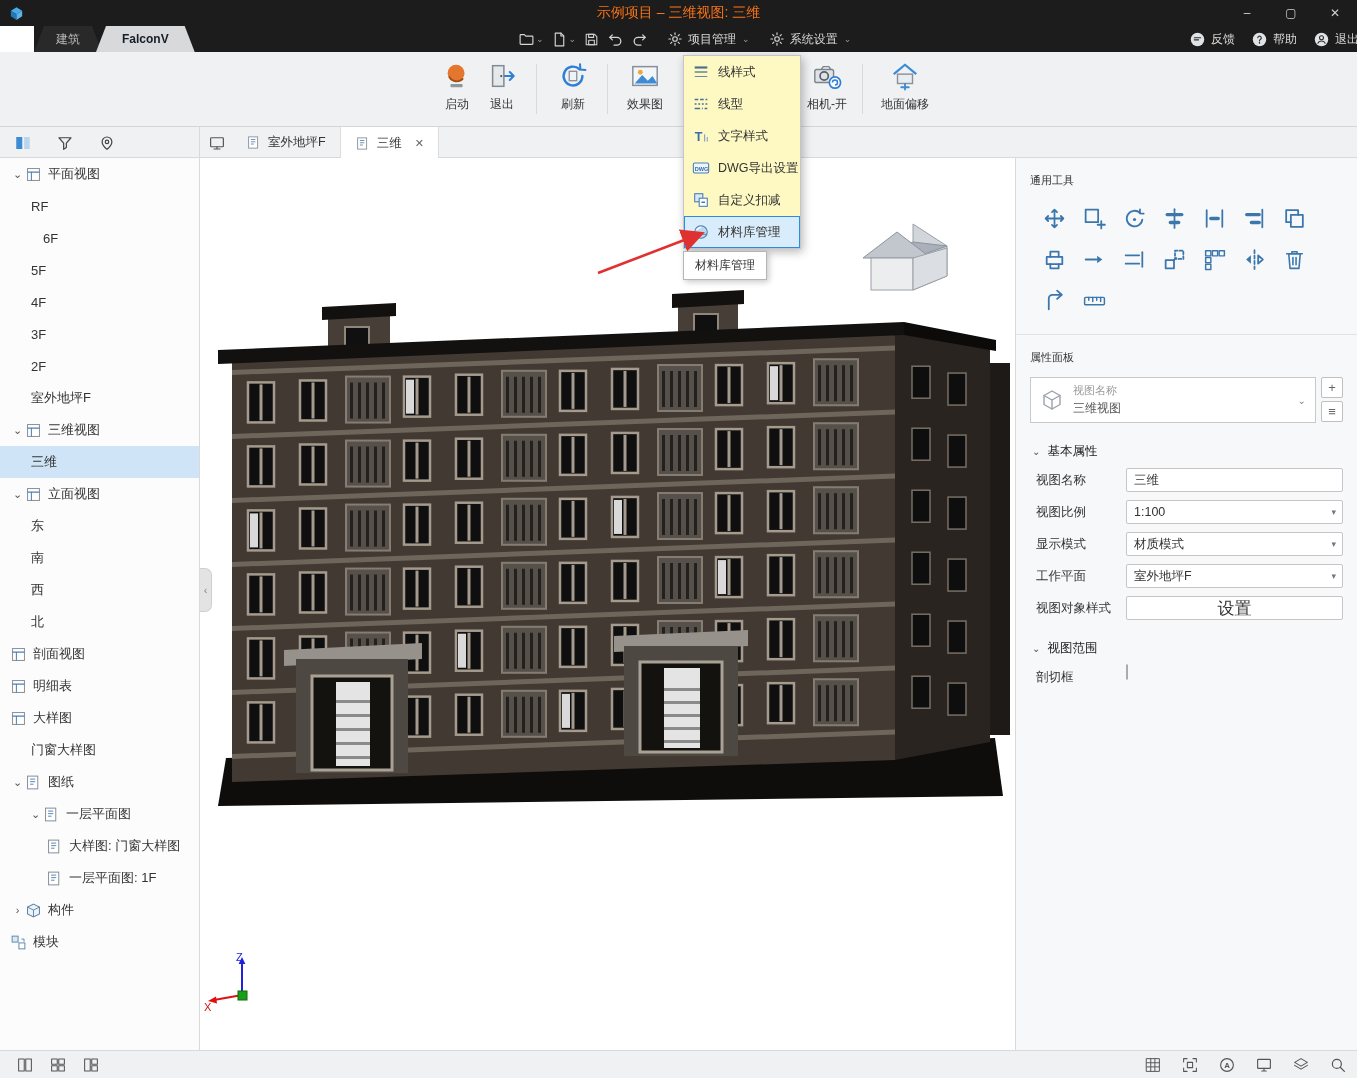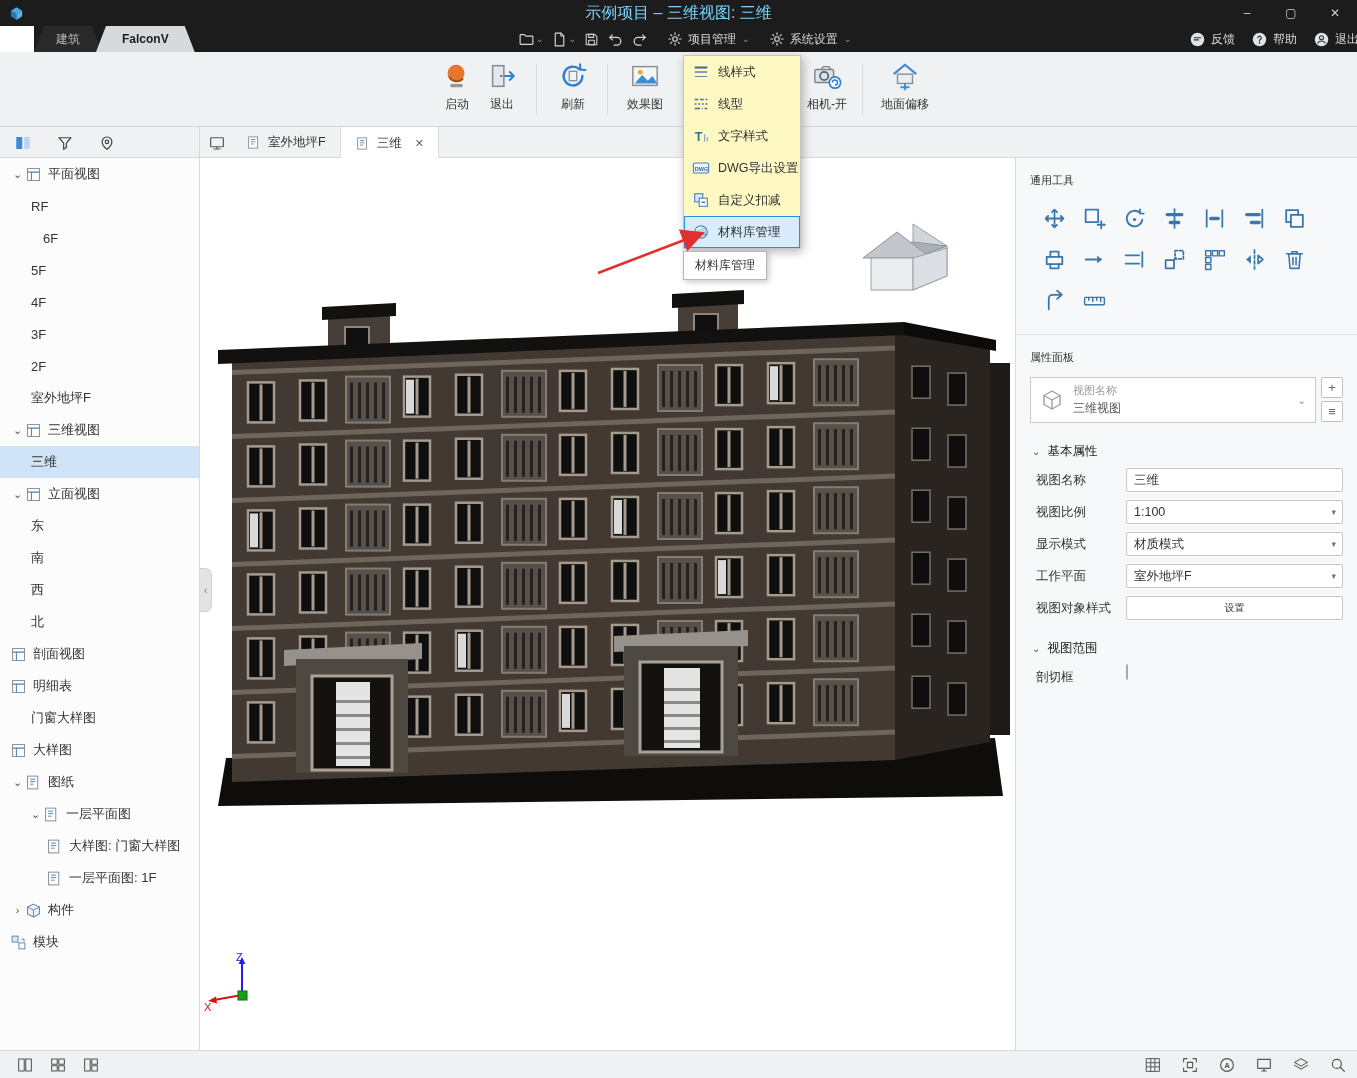--- a/index.html
+++ b/index.html
@@ -2,21 +2,21 @@
 <html style="--accent: #2f7fd6; --titlebar: #1c1c1c; --selbg: #cfe4f7; --menuhl: #d8ecfb; --menuhlb: #2b8ce6;"><head>
 <meta charset="utf-8">
 <style>
   *{margin:0;padding:0;box-sizing:border-box;font-family:"Liberation Sans","DejaVu Sans",sans-serif;}
   html,body{width:1357px;height:1078px;overflow:hidden;background:#fff;}
   .app{position:relative;width:1357px;height:1078px;}
 
   
   .titlebar{position:absolute;left:0;top:0;width:100%;height:26px;background:var(--titlebar,#1c1c1c);display:flex;align-items:center;z-index:20;}
   .titlebar .logo{margin-left:8px;width:17px;height:17px;display:flex;}
-  .titlebar .title{position:absolute;left:50%;transform:translateX(-50%);font-size:16px;color:#7dd3fc;white-space:nowrap;}
+  .titlebar .title{position:absolute;left:50%;transform:translateX(-50%);font-size:14px;color:#f97316;white-space:nowrap;}
   .winbtns{position:absolute;right:0;top:0;height:26px;display:flex;}
   .winbtn{width:44px;height:26px;display:flex;align-items:center;justify-content:center;font-size:12px;color:#cfcfcf;cursor:default;}
 
   
   .menubar{position:absolute;left:0;top:26px;width:100%;height:26px;background:var(--titlebar,#1c1c1c);color:#d8d8d8;font-size:12px;z-index:20;margin-left:34px;}
   .mtabs{position:absolute;left:0;top:0;height:26px;display:flex;}
   .mtab{height:26px;line-height:26px;padding:0 22px;color:#b8b8b8;background:#292929;clip-path:polygon(10px 0,calc(100% - 10px) 0,100% 100%,0 100%);}
   .mtab.active{background:#d7d9db;color:#141e28;font-weight:bold;padding:0 26px;margin-left:-6px;}
   .mcenter{position:absolute;left:484px;top:0;height:26px;display:flex;align-items:center;gap:7px;}
   .mbtn{display:flex;align-items:center;color:#d5d5d5;}
@@ -77,21 +77,21 @@
   .sel-side{position:absolute;right:0;top:0;display:flex;flex-direction:column;gap:3px;}
   .sbtn{width:22px;height:21px;background:#fff;border:1px solid #bfbfbf;border-radius:2px;display:flex;align-items:center;justify-content:center;font-size:13px;color:#666;line-height:1;}
   .section-h{display:flex;align-items:center;gap:7px;margin:20px 0 4px 16px;color:#222;}
   .section-h .schev{font-size:10px;color:#555;}
   .frow{display:flex;align-items:center;margin:8px 14px 0 20px;height:24px;}
   .flabel{width:90px;font-size:12.5px;color:#333;flex:none;}
   .fctl{flex:1;height:24px;position:relative;}
   .fin{width:100%;height:24px;border:1px solid #c6c6c6;background:#fff;padding:0 7px;font-size:12.5px;color:#333;border-radius:2px;}
   .fsel{width:100%;height:24px;border:1px solid #c6c6c6;background:#fff;padding:0 7px;font-size:12.5px;color:#333;border-radius:2px;display:flex;align-items:center;}
   .fsel .fchev{position:absolute;right:7px;font-size:9px;color:#777;}
-  .fbtnc{width:100%;height:24px;border:1px solid #c6c6c6;background:#fff;font-size:10px;color:#333;border-radius:2px;display:flex;align-items:center;justify-content:center;}
+  .fbtnc{width:100%;height:24px;border:1px solid #c6c6c6;background:#fff;font-size:17px;color:#333;border-radius:2px;display:flex;align-items:center;justify-content:center;}
   .cbx{width:16px;height:16px;border:1px solid #ababab;background:#fff;border-radius:2px;}
 
   
   .statusbar{position:absolute;left:0;top:1050px;width:100%;height:28px;background:#f0f1f2;border-top:1px solid #d9d9d9;}
   .sb-left{position:absolute;left:16px;top:0;height:28px;display:flex;gap:15px;align-items:center;}
   .sb-right{position:absolute;right:10px;top:0;height:28px;display:flex;gap:19px;align-items:center;}
   .sbicon{width:18px;height:18px;display:flex;color:#555;}
 
   
   .dropdown{position:absolute;left:683px;top:55px;width:118px;background:#fef9c3;border:1px solid #c6c6c6;box-shadow:2px 3px 9px rgba(0,0,0,.28);z-index:50;}
@@ -424,31 +424,31 @@
         </div>
         <div class="trow" style="padding-left: 10px;">
           <span class="ticon">
             <svg viewBox="0 0 20 20">
               <rect x="3" y="3" width="14" height="14" fill="#fff" stroke="#8a9099" stroke-width="1.2"></rect>
               <path d="M3 7.2h14M7.5 7.2V17" stroke="#4a7fb5" stroke-width="1.2"></path>
             </svg>
           </span>
           <span class="tlabel">明细表</span>
         </div>
-        <div class="trow" style="padding-left: 28px;">
-          <span class="tlabel">门窗大样图</span>
-        </div>
         <div class="trow" style="padding-left: 10px;">
           <span class="ticon">
             <svg viewBox="0 0 20 20">
               <rect x="3" y="3" width="14" height="14" fill="#fff" stroke="#8a9099" stroke-width="1.2"></rect>
               <path d="M3 7.2h14M7.5 7.2V17" stroke="#4a7fb5" stroke-width="1.2"></path>
             </svg>
           </span>
           <span class="tlabel">大样图</span>
+        </div>
+        <div class="trow" style="padding-left: 28px;">
+          <span class="tlabel">门窗大样图</span>
         </div>
         <div class="trow" style="padding-left: 10px;">
           <span class="tchev">⌄</span>
           <span class="ticon">
             <svg viewBox="0 0 20 20">
               <rect x="3" y="2.5" width="12" height="15" fill="#fff" stroke="#8a9099" stroke-width="1.2"></rect>
               <path d="M6 6h6M6 9h6M6 12h4" stroke="#4a7fb5" stroke-width="1.1"></path>
             </svg>
           </span>
           <span class="tlabel">图纸</span>

